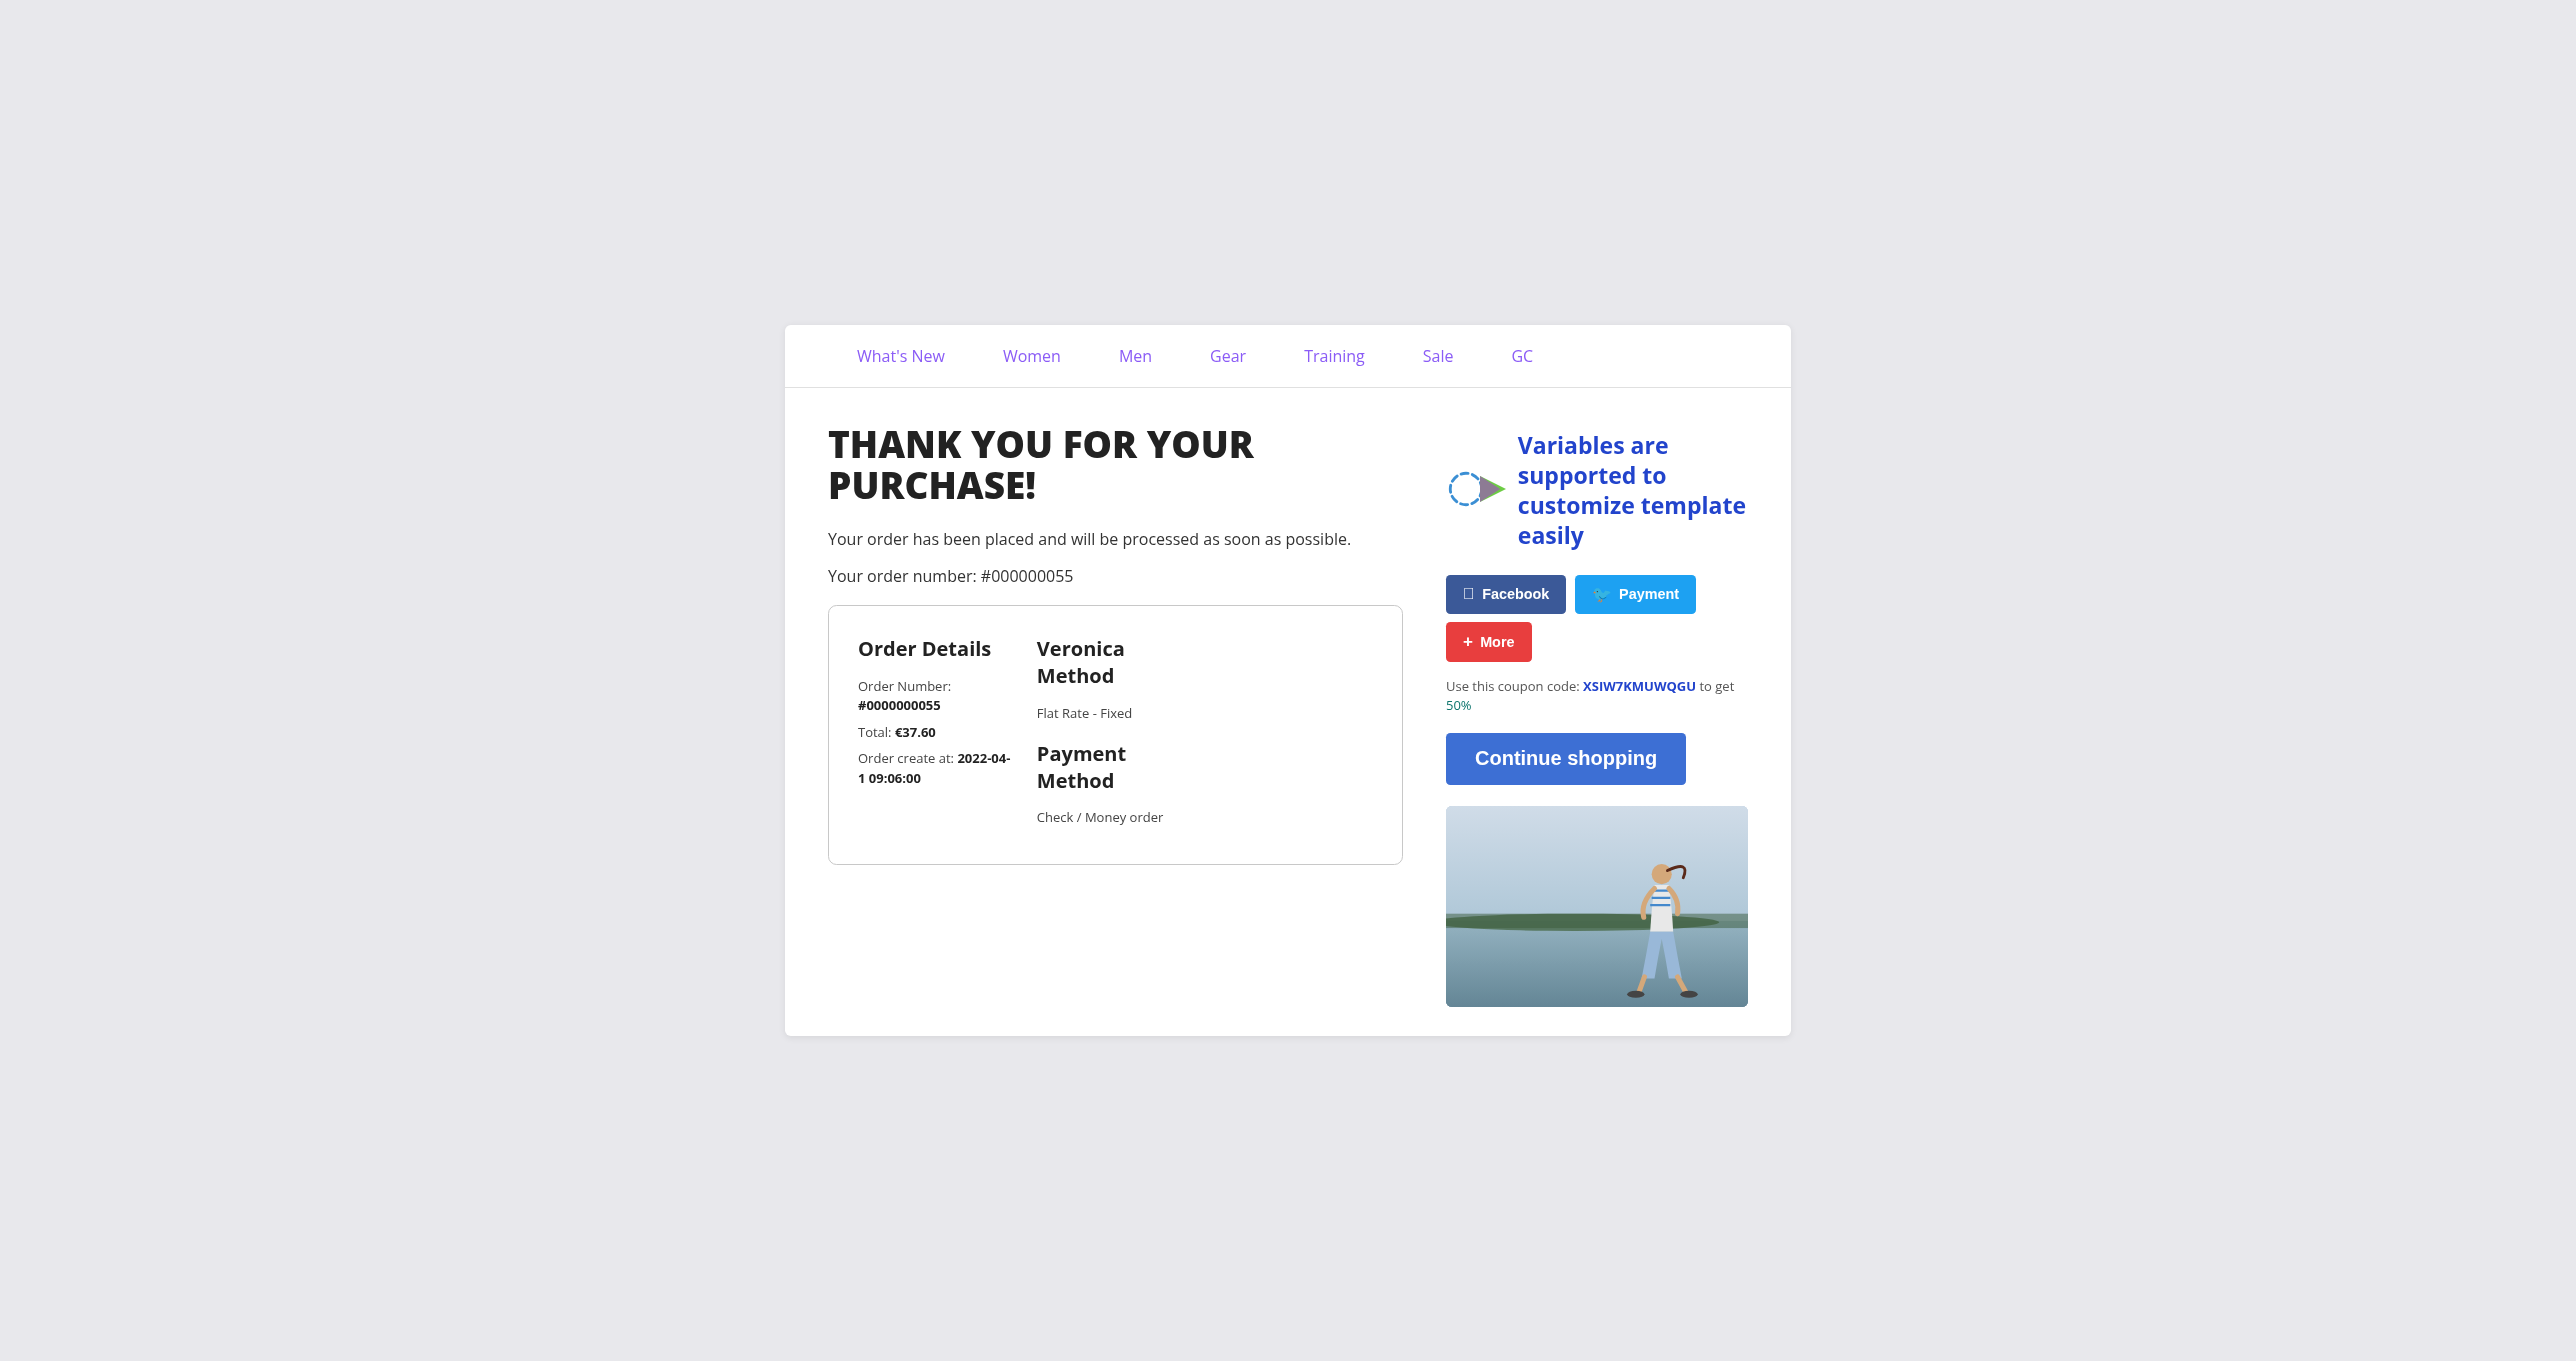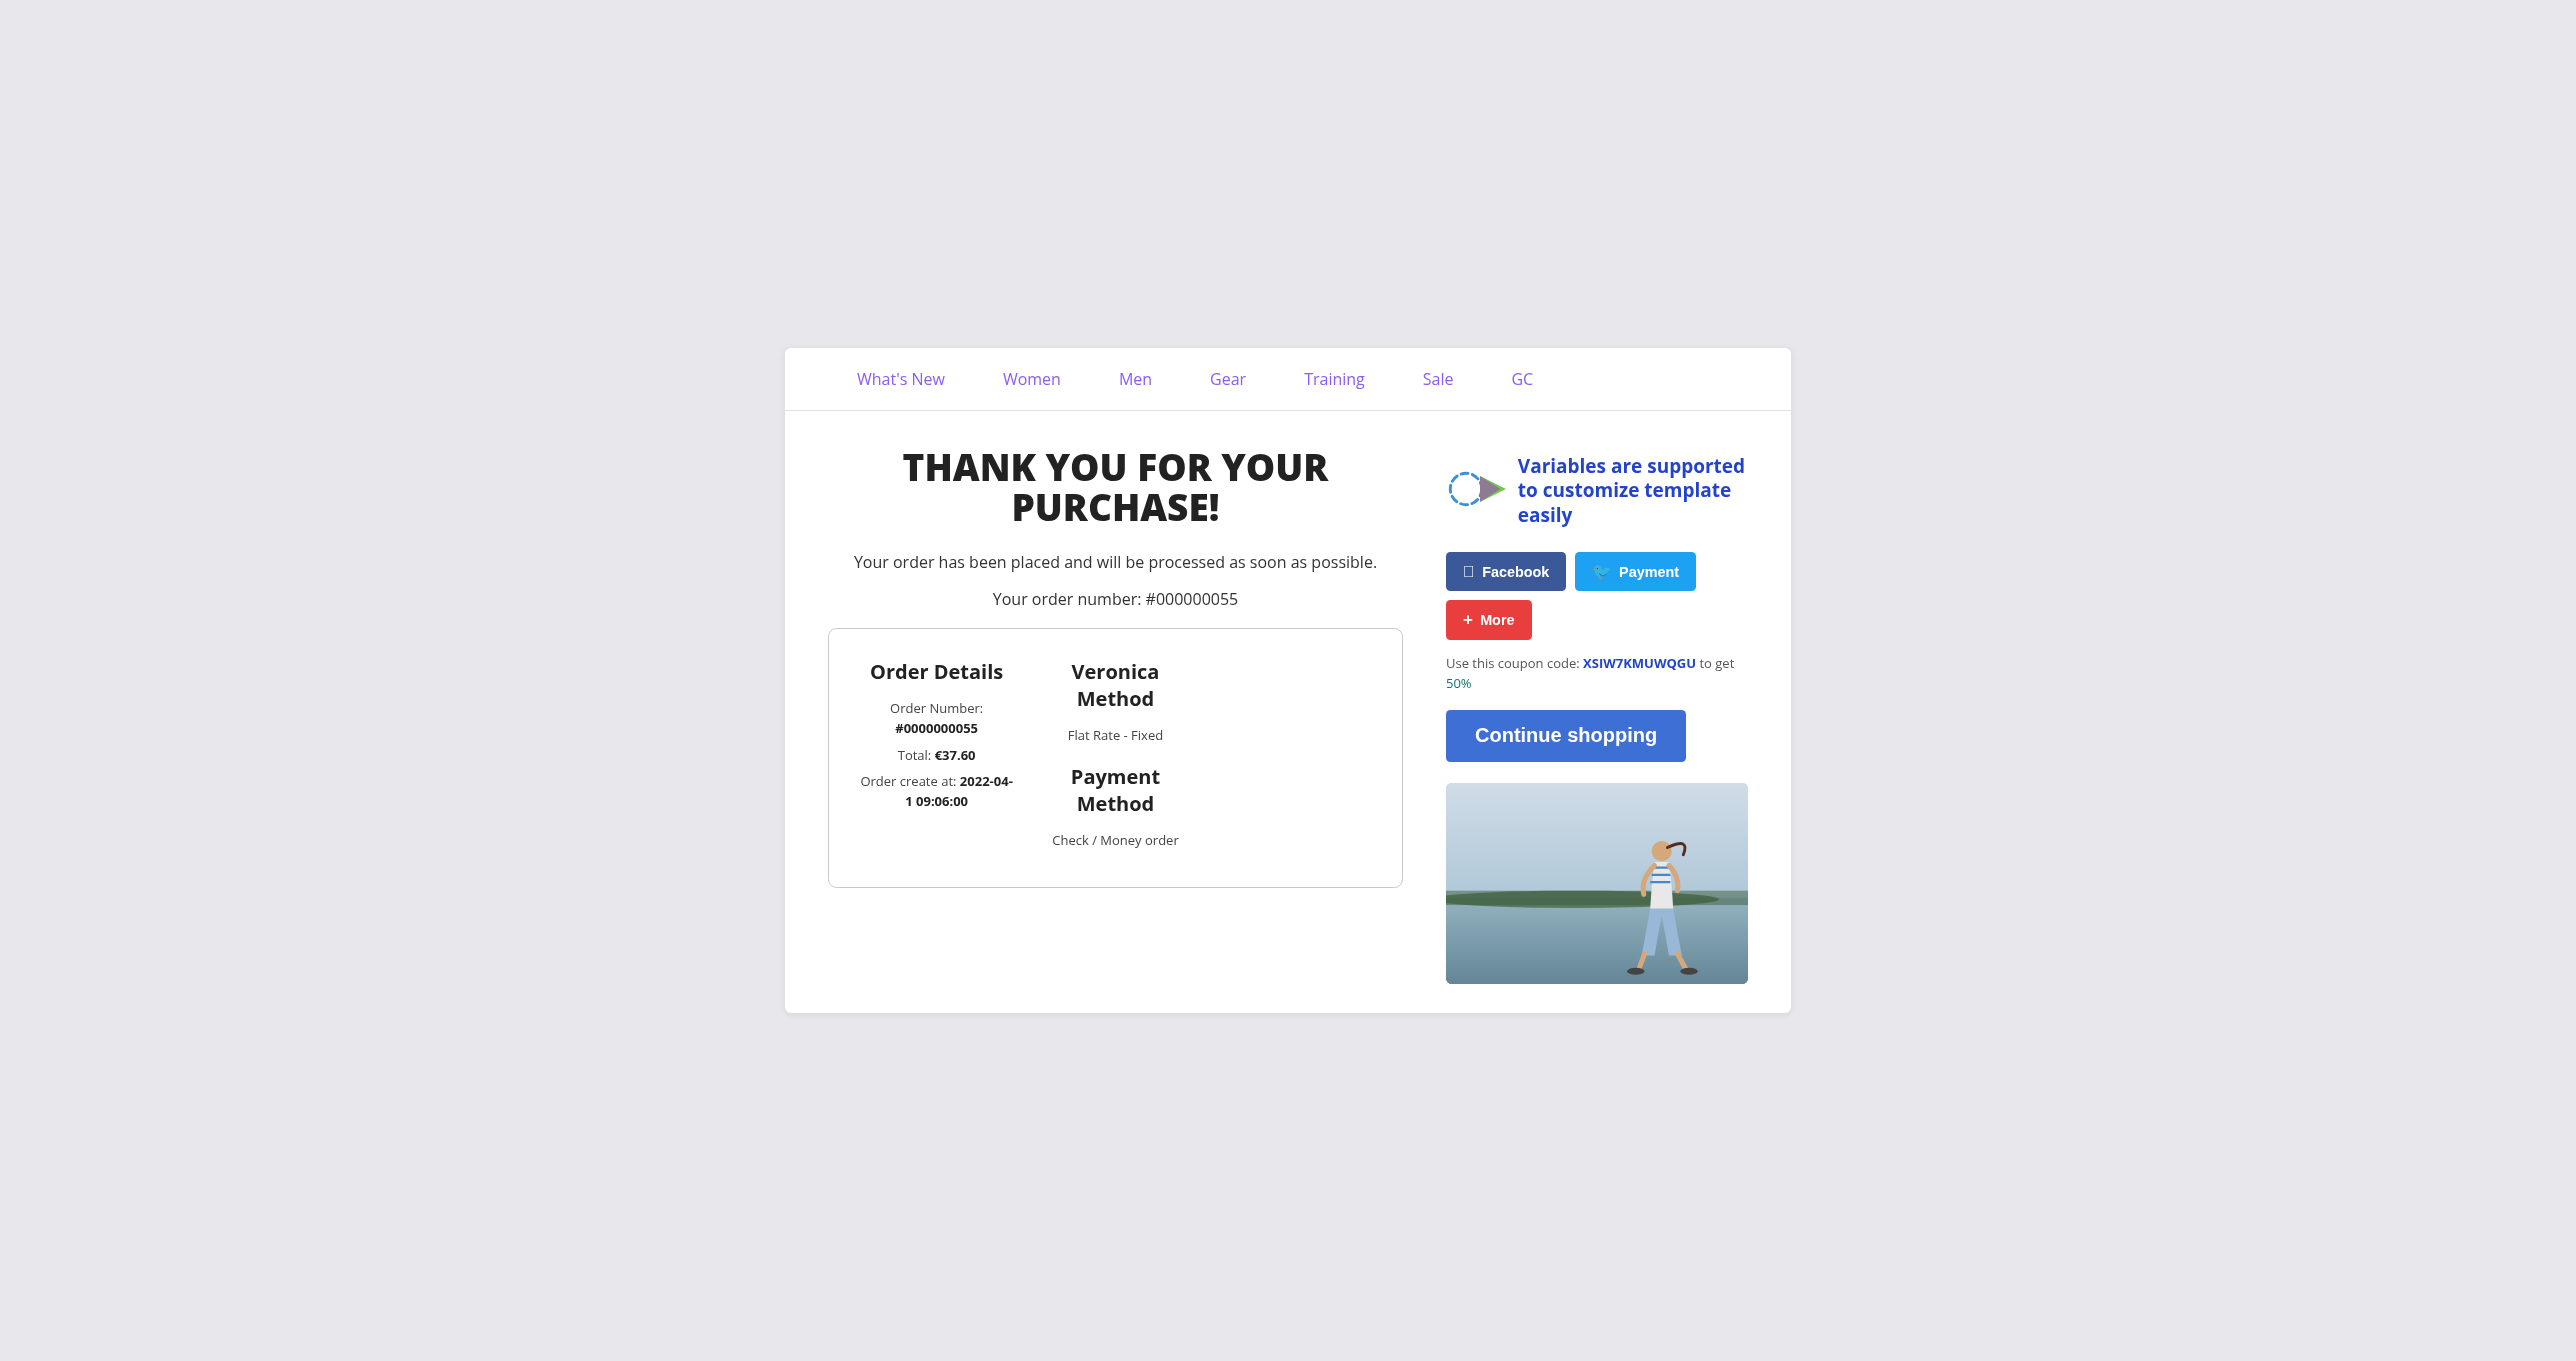--- a/index.html
+++ b/index.html
@@ -39,21 +39,20 @@
 
     
     .main {
       display: flex;
       gap: 0;
       padding: 36px 43px 0 43px;
     }
     .left-col {
       flex: 1;
       padding-right: 43px;
-      text-align: center;
     }
     .right-col {
       width: 302px;
       flex-shrink: 0;
     }
 
     
     .thank-you-title {
       font-size: 37px;
       font-weight: 900;
@@ -106,21 +105,21 @@
 
     
     .variables-banner {
       display: flex;
       align-items: center;
       gap: 11.5px;
       margin-bottom: 17px;
       padding: 7.2px 0;
     }
     .variables-text {
-      font-size: 19px;
+      font-size: 23px;
       font-weight: 700;
       color: #2244cc;
       line-height: 1.3;
     }
 
     
     .social-buttons {
       display: flex;
       gap: 8.6px;
       margin-bottom: 14.4px;

